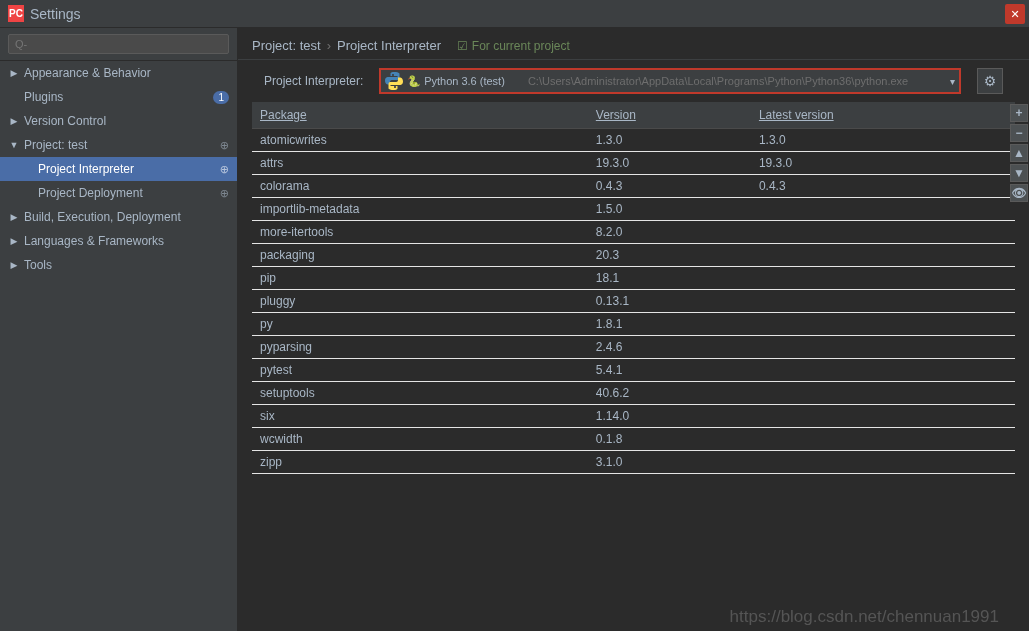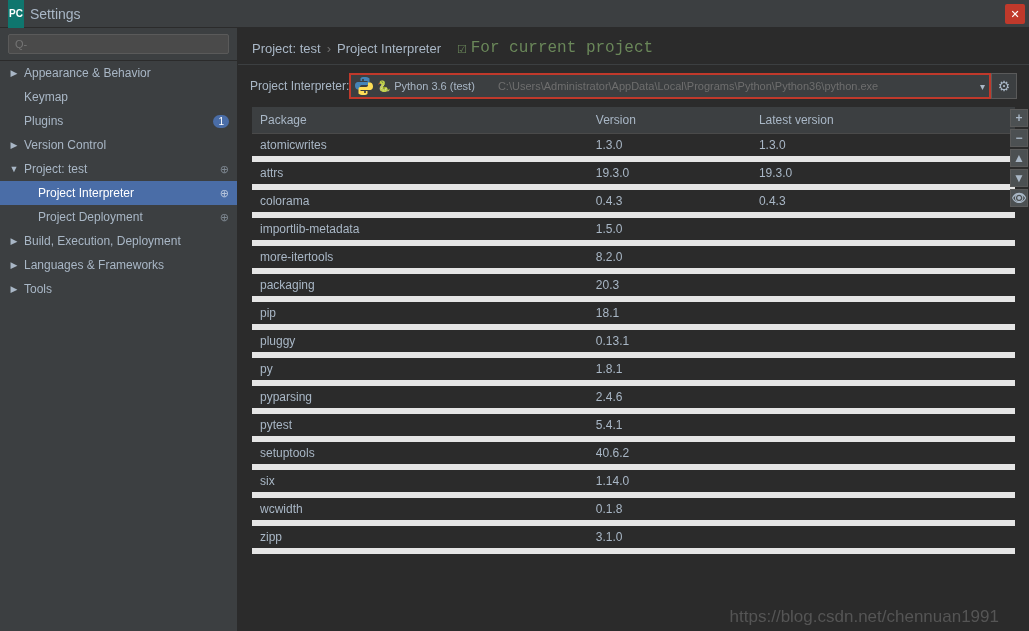--- a/index.html
+++ b/index.html
@@ -17,22 +17,22 @@
       background: #3c3f41;
       height: 28px;
       display: flex;
       align-items: center;
       padding: 0 8px;
       border-bottom: 1px solid #2b2b2b;
       position: relative;
     }
     .title-bar-icon {
       width: 16px;
-      height: 28px;
-      background: #0f766e;
+      height: 17px;
+      background: #ef4444;
       margin-right: 6px;
       font-size: 10px;
       display: flex; align-items: center; justify-content: center;
       color: white; font-weight: bold;
     }
     .title-bar-title {
       color: #a9b7c6;
       font-size: 14px;
     }
     .title-bar-close {
@@ -137,33 +137,33 @@
     .breadcrumb-separator {
       margin: 0 6px;
       color: #6e6e6e;
     }
     .breadcrumb-current {
       color: #a9b7c6;
       font-weight: 500;
     }
     .for-current-project {
       margin-left: 16px;
-      font-size: 16px;
+      font-size: 12px;
       color: #6a8759;
-      display: flex; align-items: center; gap: 4px; font-family: Liberation Mono, monospace;
+      display: flex; align-items: center; gap: 4px;
     }
     .for-current-project::before {
       content: '☑';
     }
 
     .interpreter-row {
       display: flex;
       align-items: center;
-      padding: 8px 12px;
-      gap: 0;
+      padding: 8px 26px;
+      gap: 16px;
     }
     .interpreter-label {
       color: #a9b7c6;
       font-size: 12px;
       white-space: nowrap;
     }
     .interpreter-select-wrapper {
       flex: 1;
       display: flex;
       align-items: center;
@@ -212,23 +212,24 @@
     .packages-table thead tr {
       background: #3c3f41;
       border-bottom: 1px solid #4a4a4a;
     }
     .packages-table thead th {
       text-align: left;
       padding: 6px 8px;
       color: #a9b7c6;
       font-weight: 500;
       font-size: 12px;
+      text-decoration: underline;
     }
     .packages-table tbody tr {
-      border-bottom: 6px solid #e5e5e5;
+      border-bottom: 1px solid #e5e5e5;
     }
     .packages-table tbody td {
       padding: 4px 8px;
       color: #a9b7c6;
     }
 
     
     .action-buttons {
       position: absolute;
       right: 0;
@@ -279,24 +280,20 @@
   <div class="sidebar">
 
     <div class="search-box">
       <input class="search-input" type="text" placeholder="Q-" style="">
     </div>
 
     <div id="nav-items">
         <div class="nav-item">
           <span class="nav-arrow collapsed"></span>
           <span>Appearance &amp; Behavior</span>
-        </div>
-        <div class="nav-item">
-          <span style="width: 16px; display: inline-block;"></span>
-          <span>Keymap</span>
         </div>
         <div class="nav-item">
           <span style="width: 16px; display: inline-block;"></span>
           <span>Plugins</span>
           <span class="nav-badge">1</span>
         </div>
         <div class="nav-item">
           <span class="nav-arrow collapsed"></span>
           <span>Version Control</span>
         </div>

